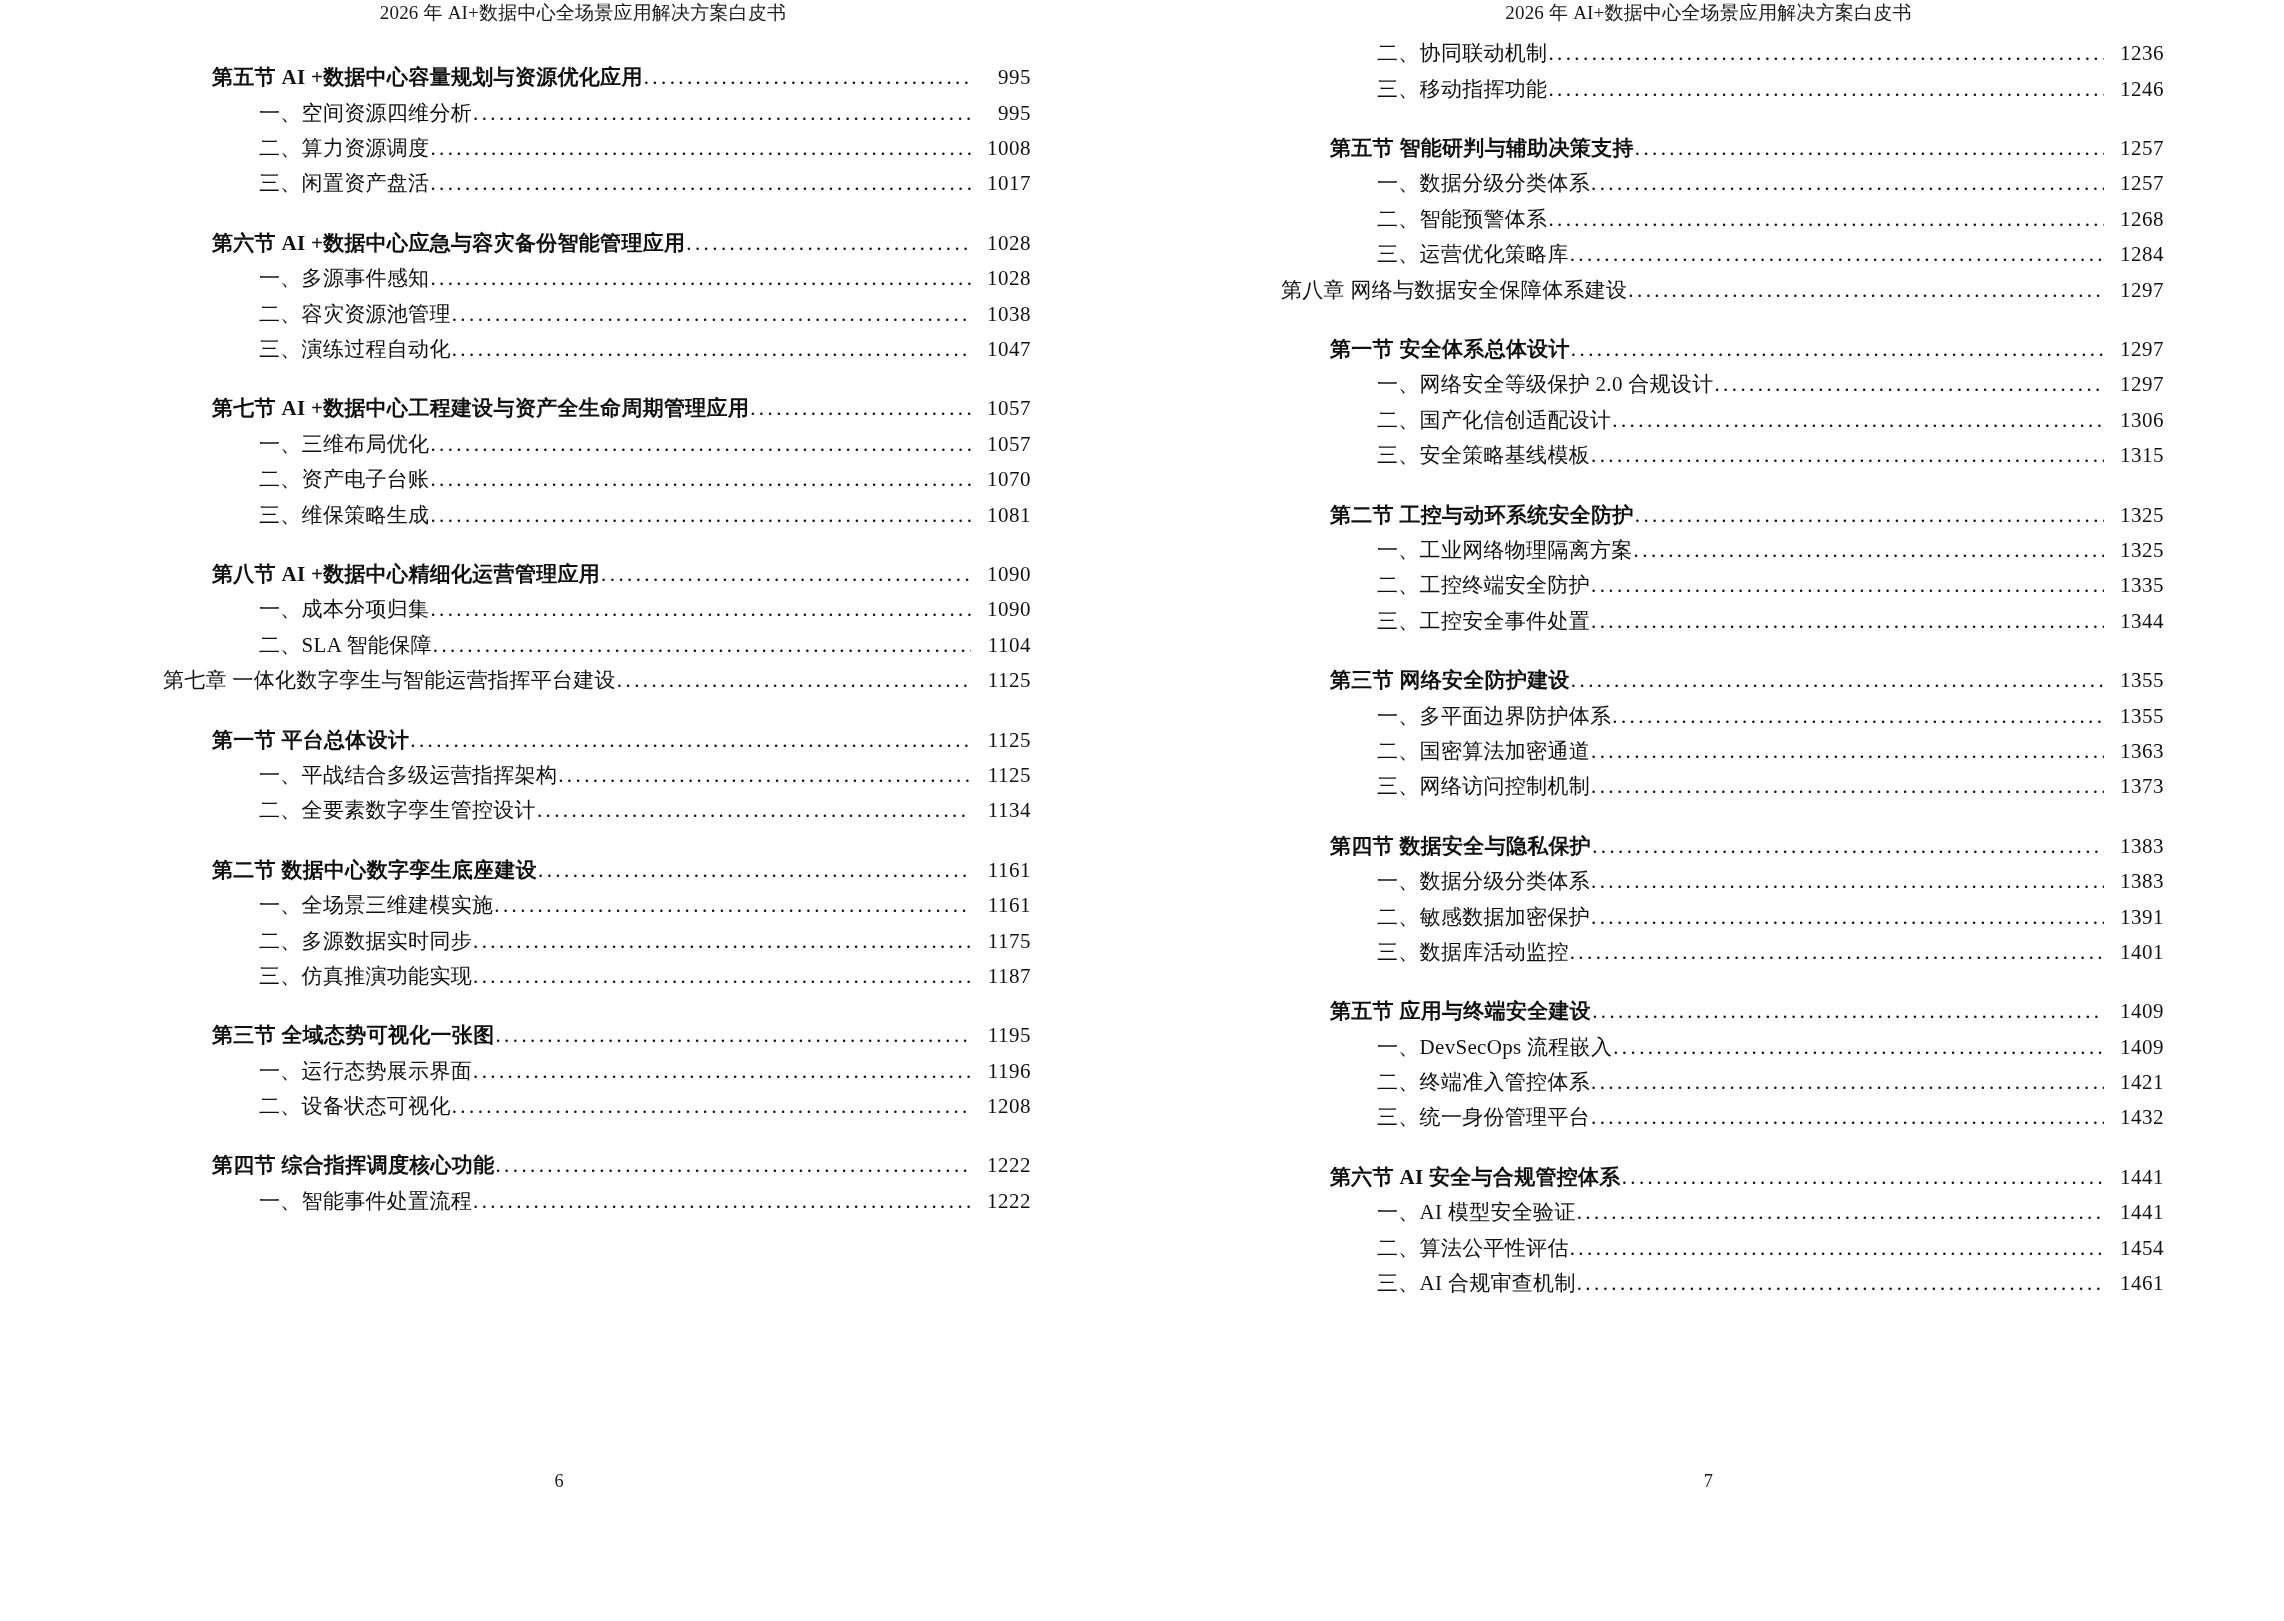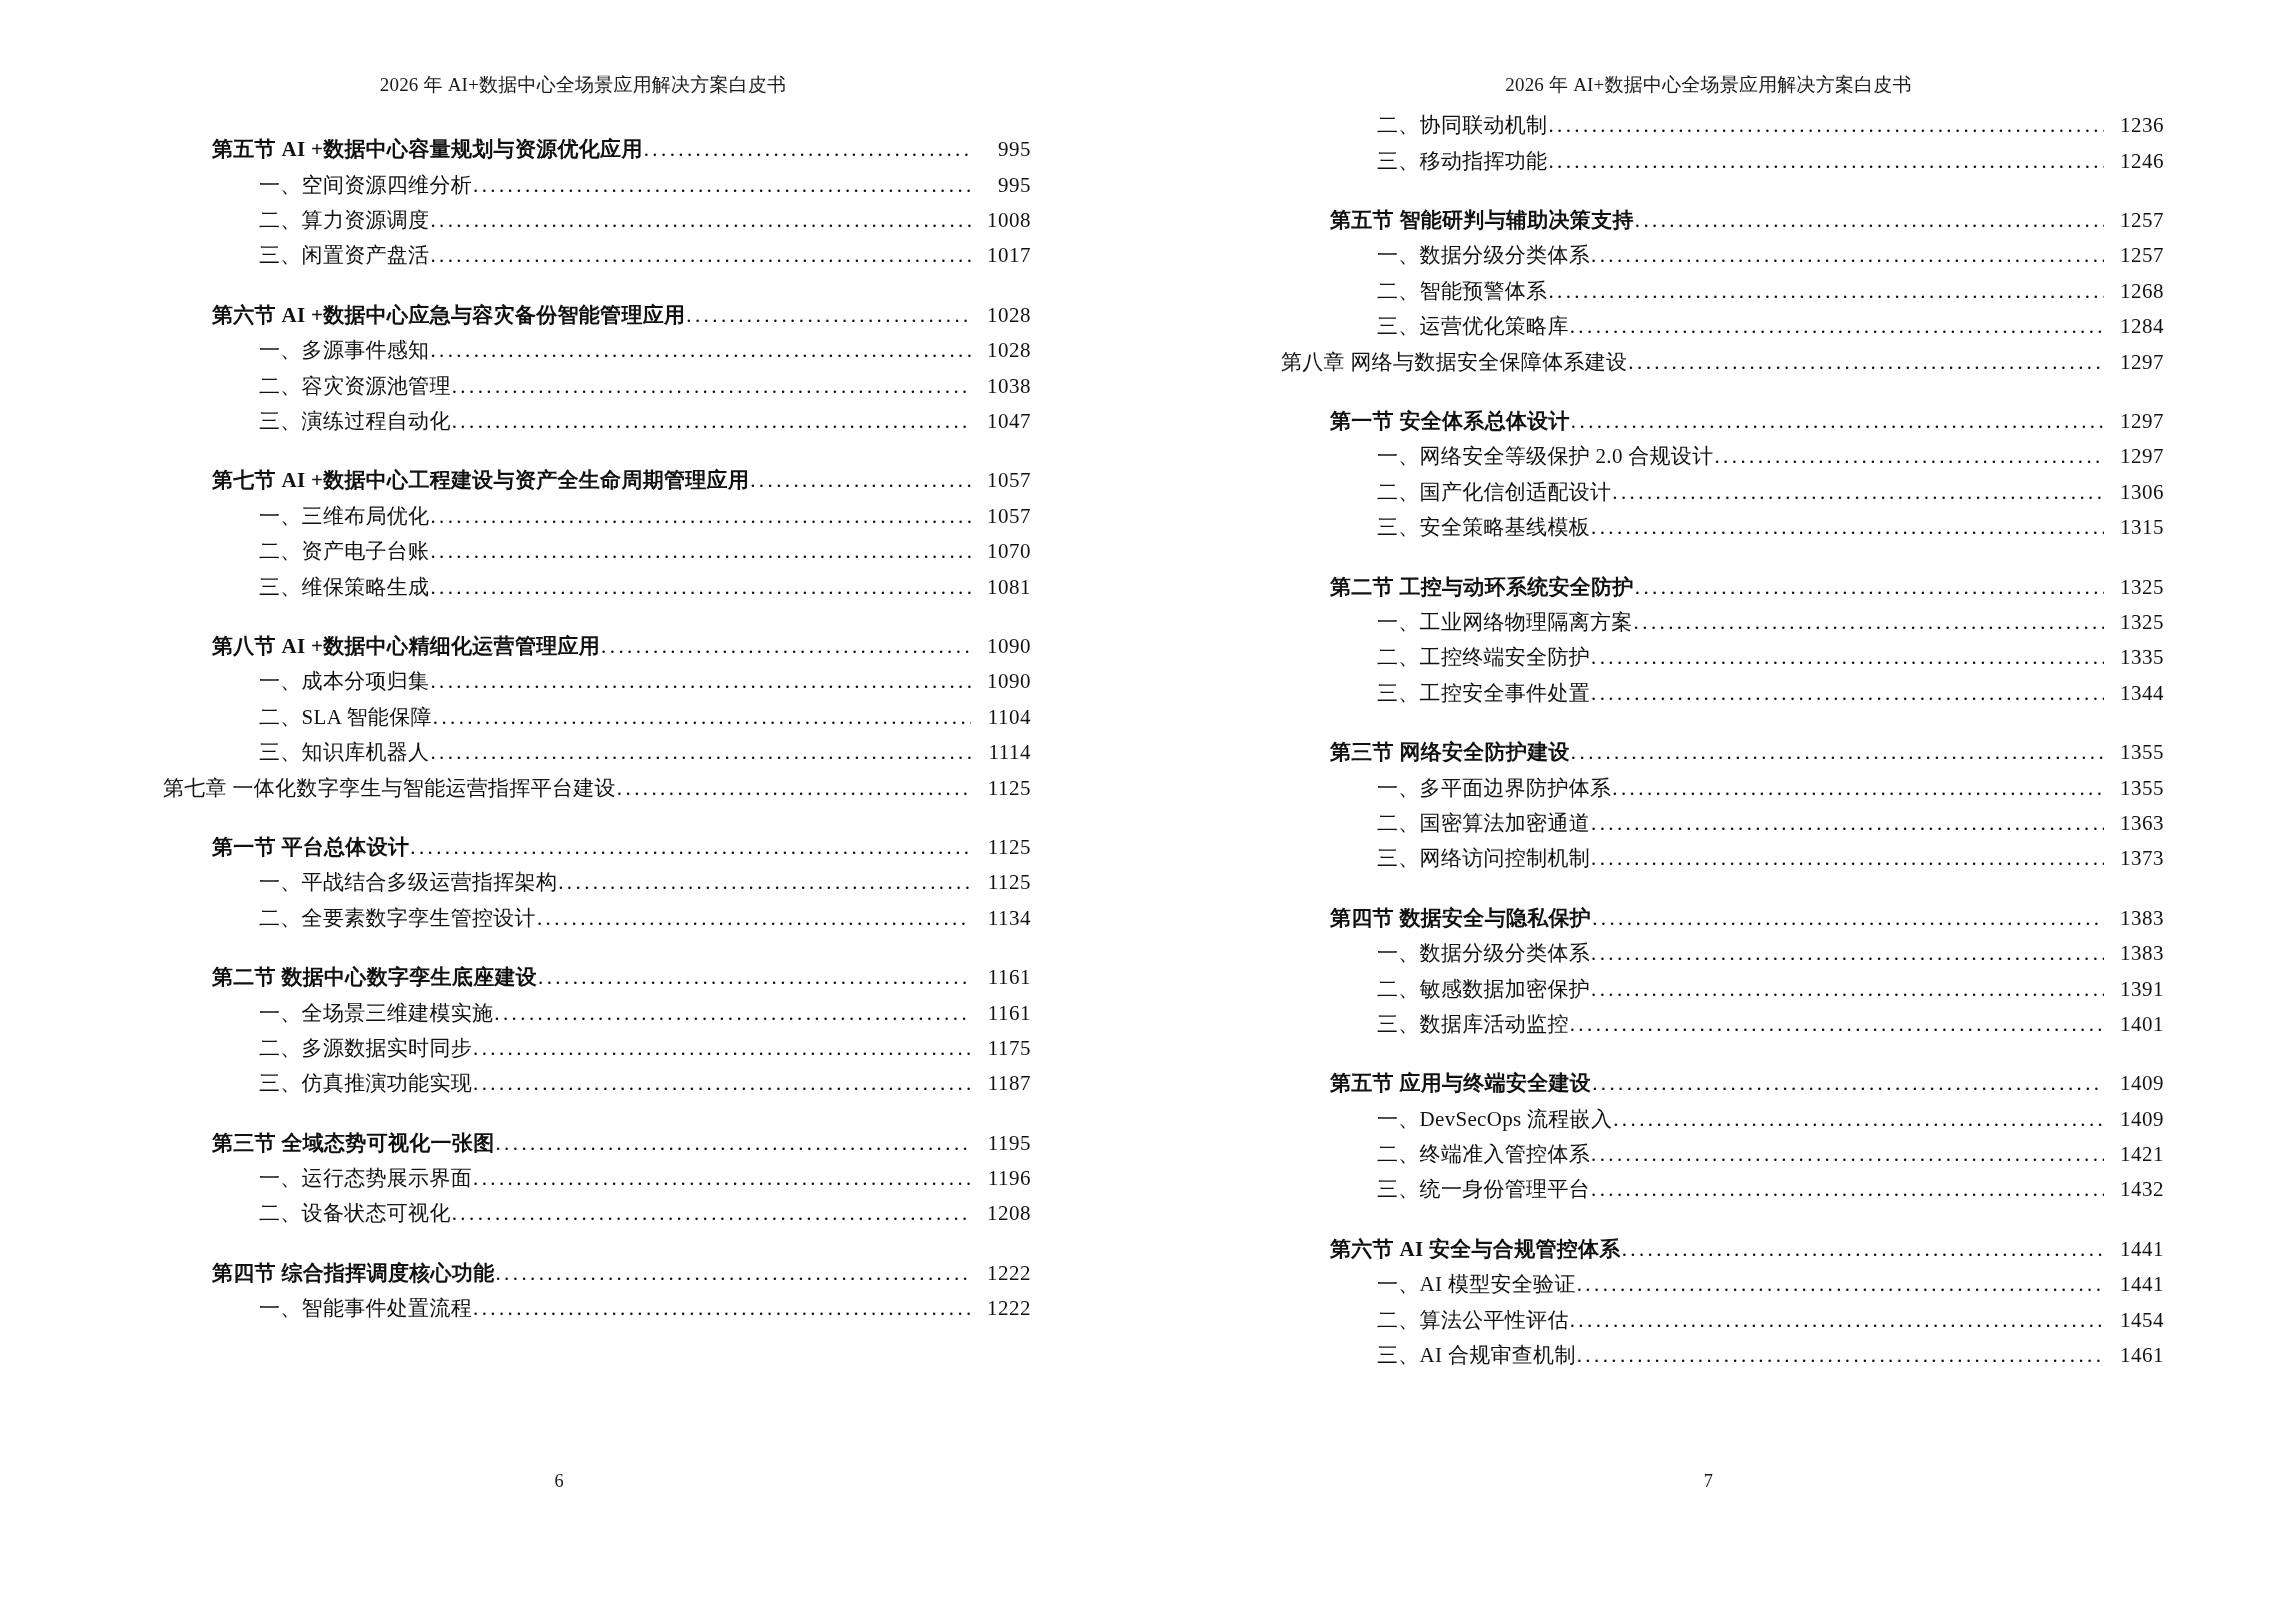--- a/index.html
+++ b/index.html
@@ -28,21 +28,20 @@
     background: #ffffff;
   }
   .page-left  { width: 1142px; padding: 0 111px 0 135px; }
   .page-right { width: 1142px; padding: 0 120px 0 111px; }
 
   .running-head {
     text-align: center;
     font-size: 19px;
     letter-spacing: 0.2px;
     color: #1a1a1a;
-    padding-top: 72px;
     height: 25px;
     white-space: nowrap;
   }
 
   .toc {
     margin-top: 18.3px;
   }
 
   .toc-row {
     display: flex;
@@ -177,25 +176,20 @@
         <div class="toc-row lvl-item">
           <span class="label">一、成本分项归集</span>
           <span class="leader"></span>
           <span class="pageno">1090</span>
         </div>
         <div class="toc-row lvl-item">
           <span class="label">二、SLA 智能保障</span>
           <span class="leader"></span>
           <span class="pageno">1104</span>
         </div>
-        <div class="toc-row lvl-item">
-          <span class="label">三、知识库机器人</span>
-          <span class="leader"></span>
-          <span class="pageno">1114</span>
-        </div>
         <div class="toc-row lvl-chapter">
           <span class="label">第七章 一体化数字孪生与智能运营指挥平台建设</span>
           <span class="leader"></span>
           <span class="pageno">1125</span>
         </div>
         <div class="toc-row lvl-section">
           <span class="label">第一节  平台总体设计</span>
           <span class="leader"></span>
           <span class="pageno">1125</span>
         </div>

